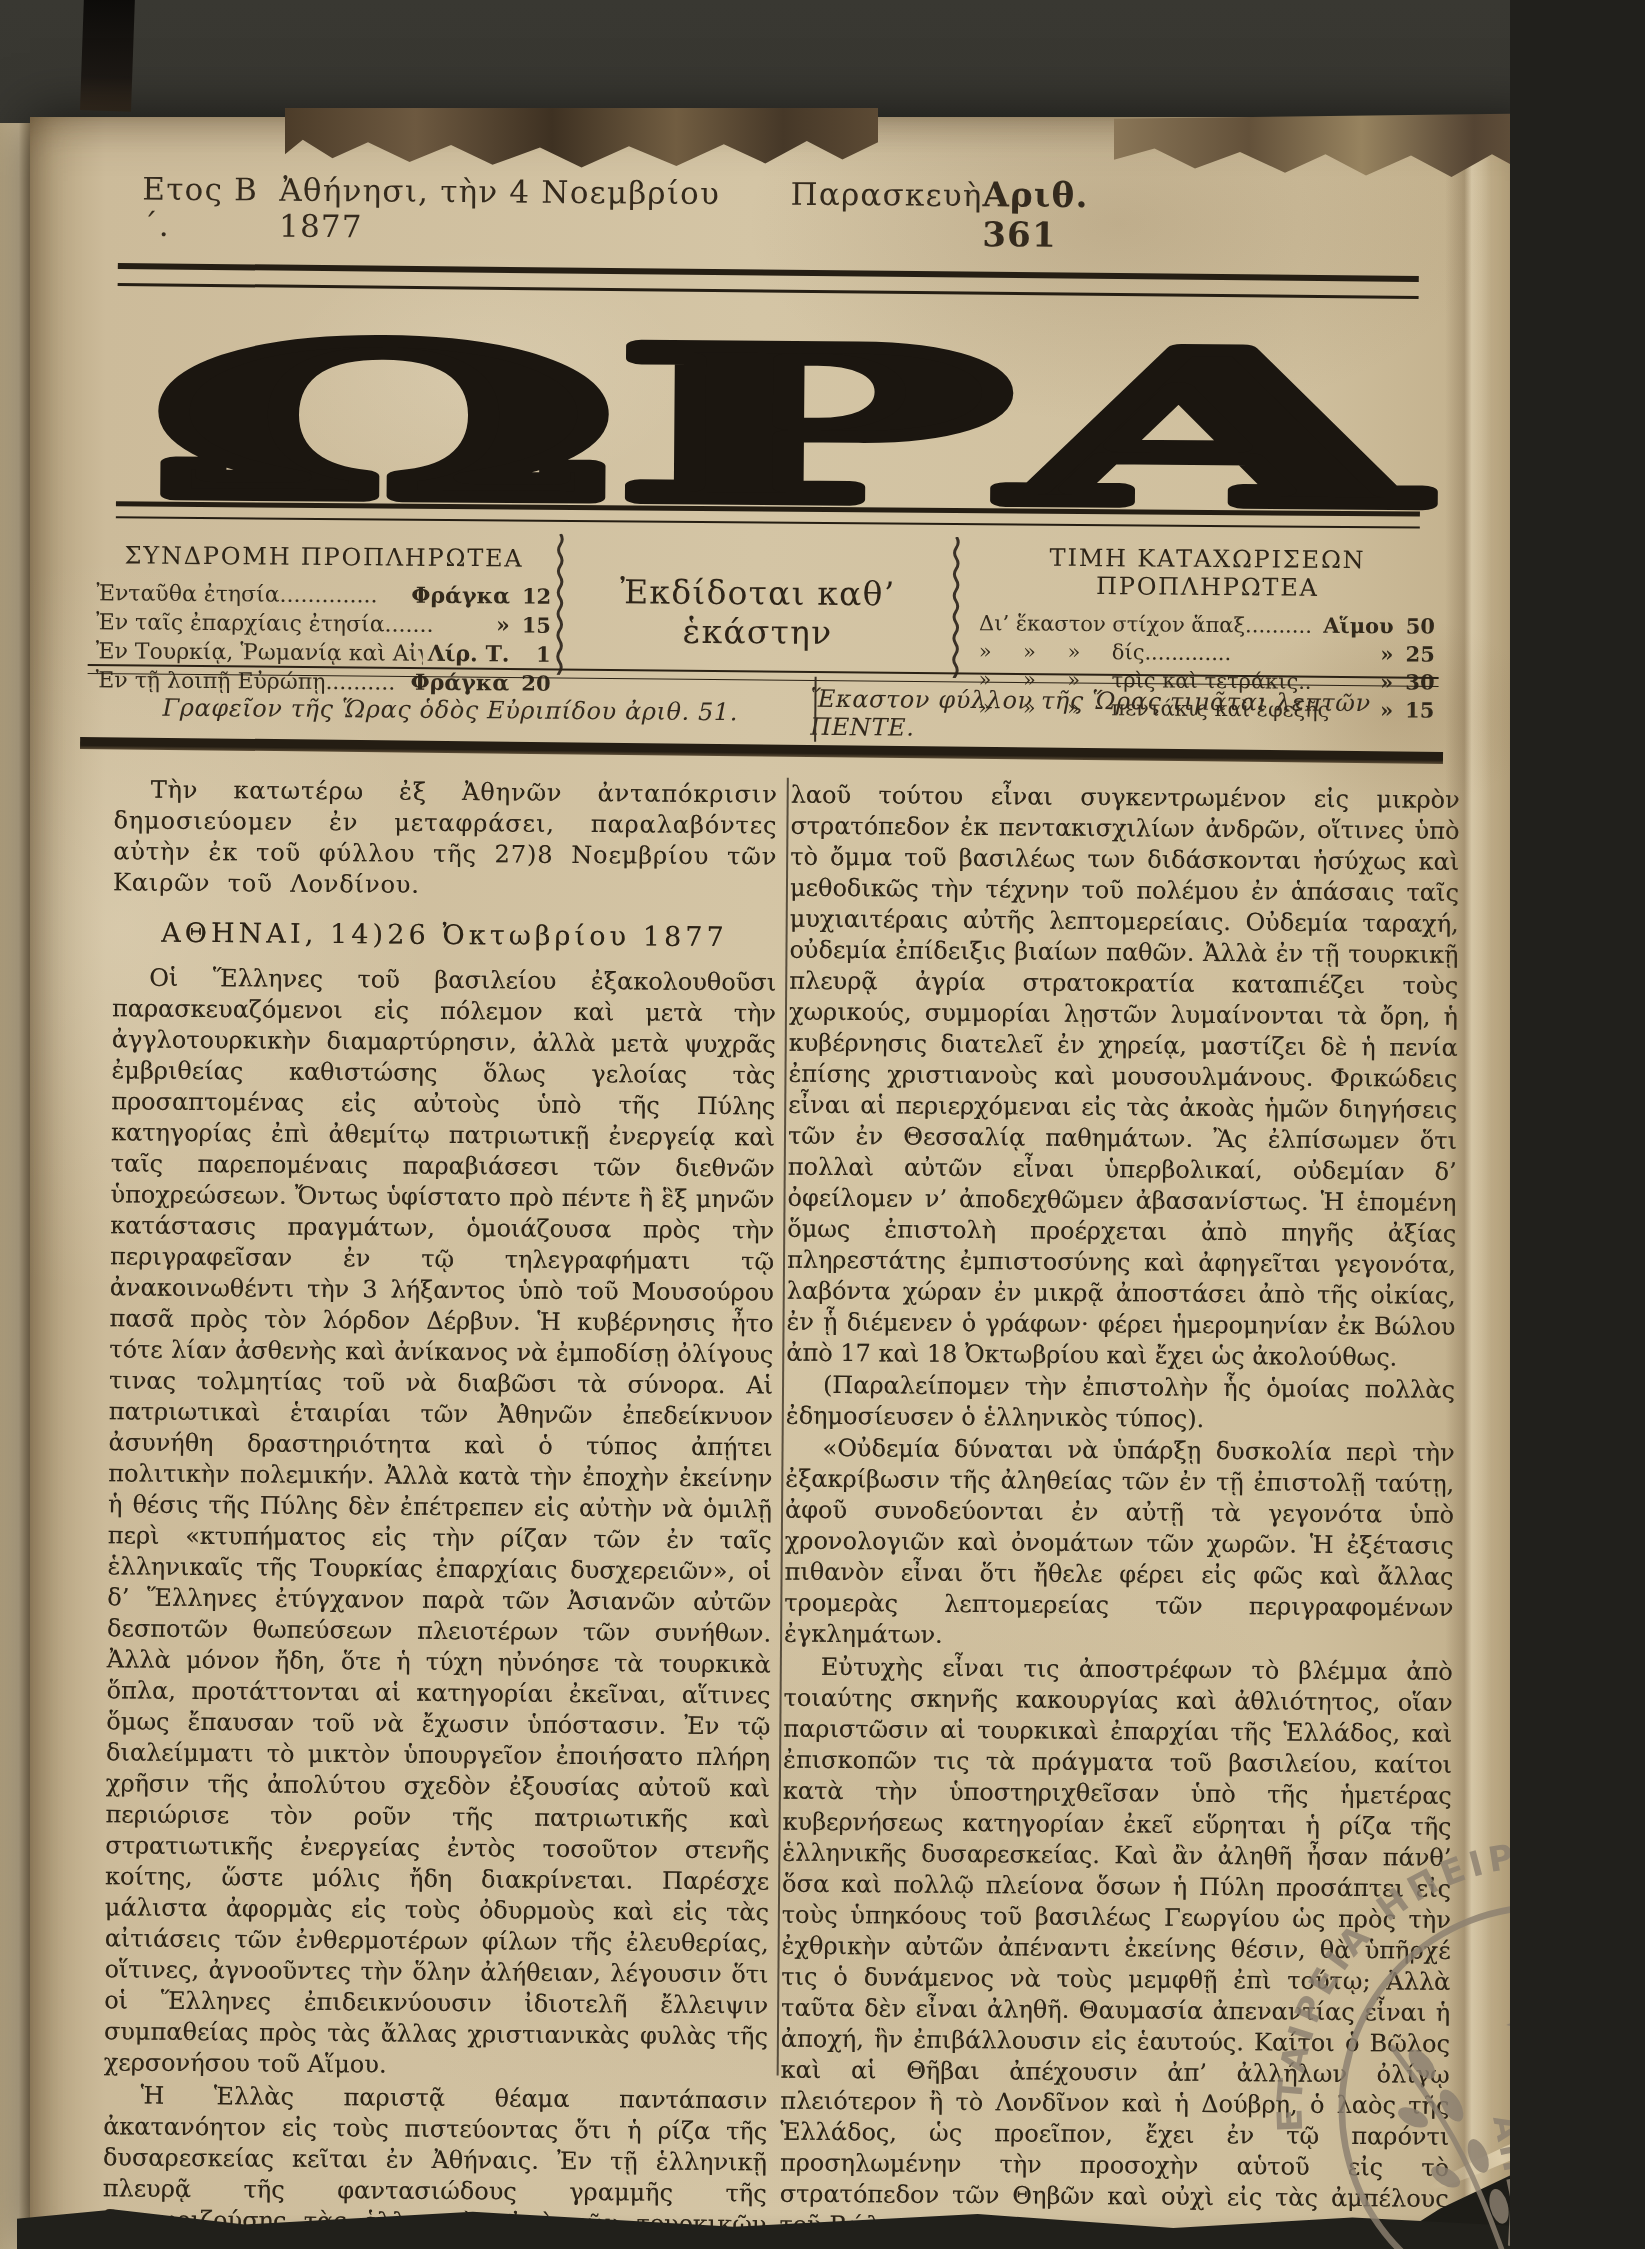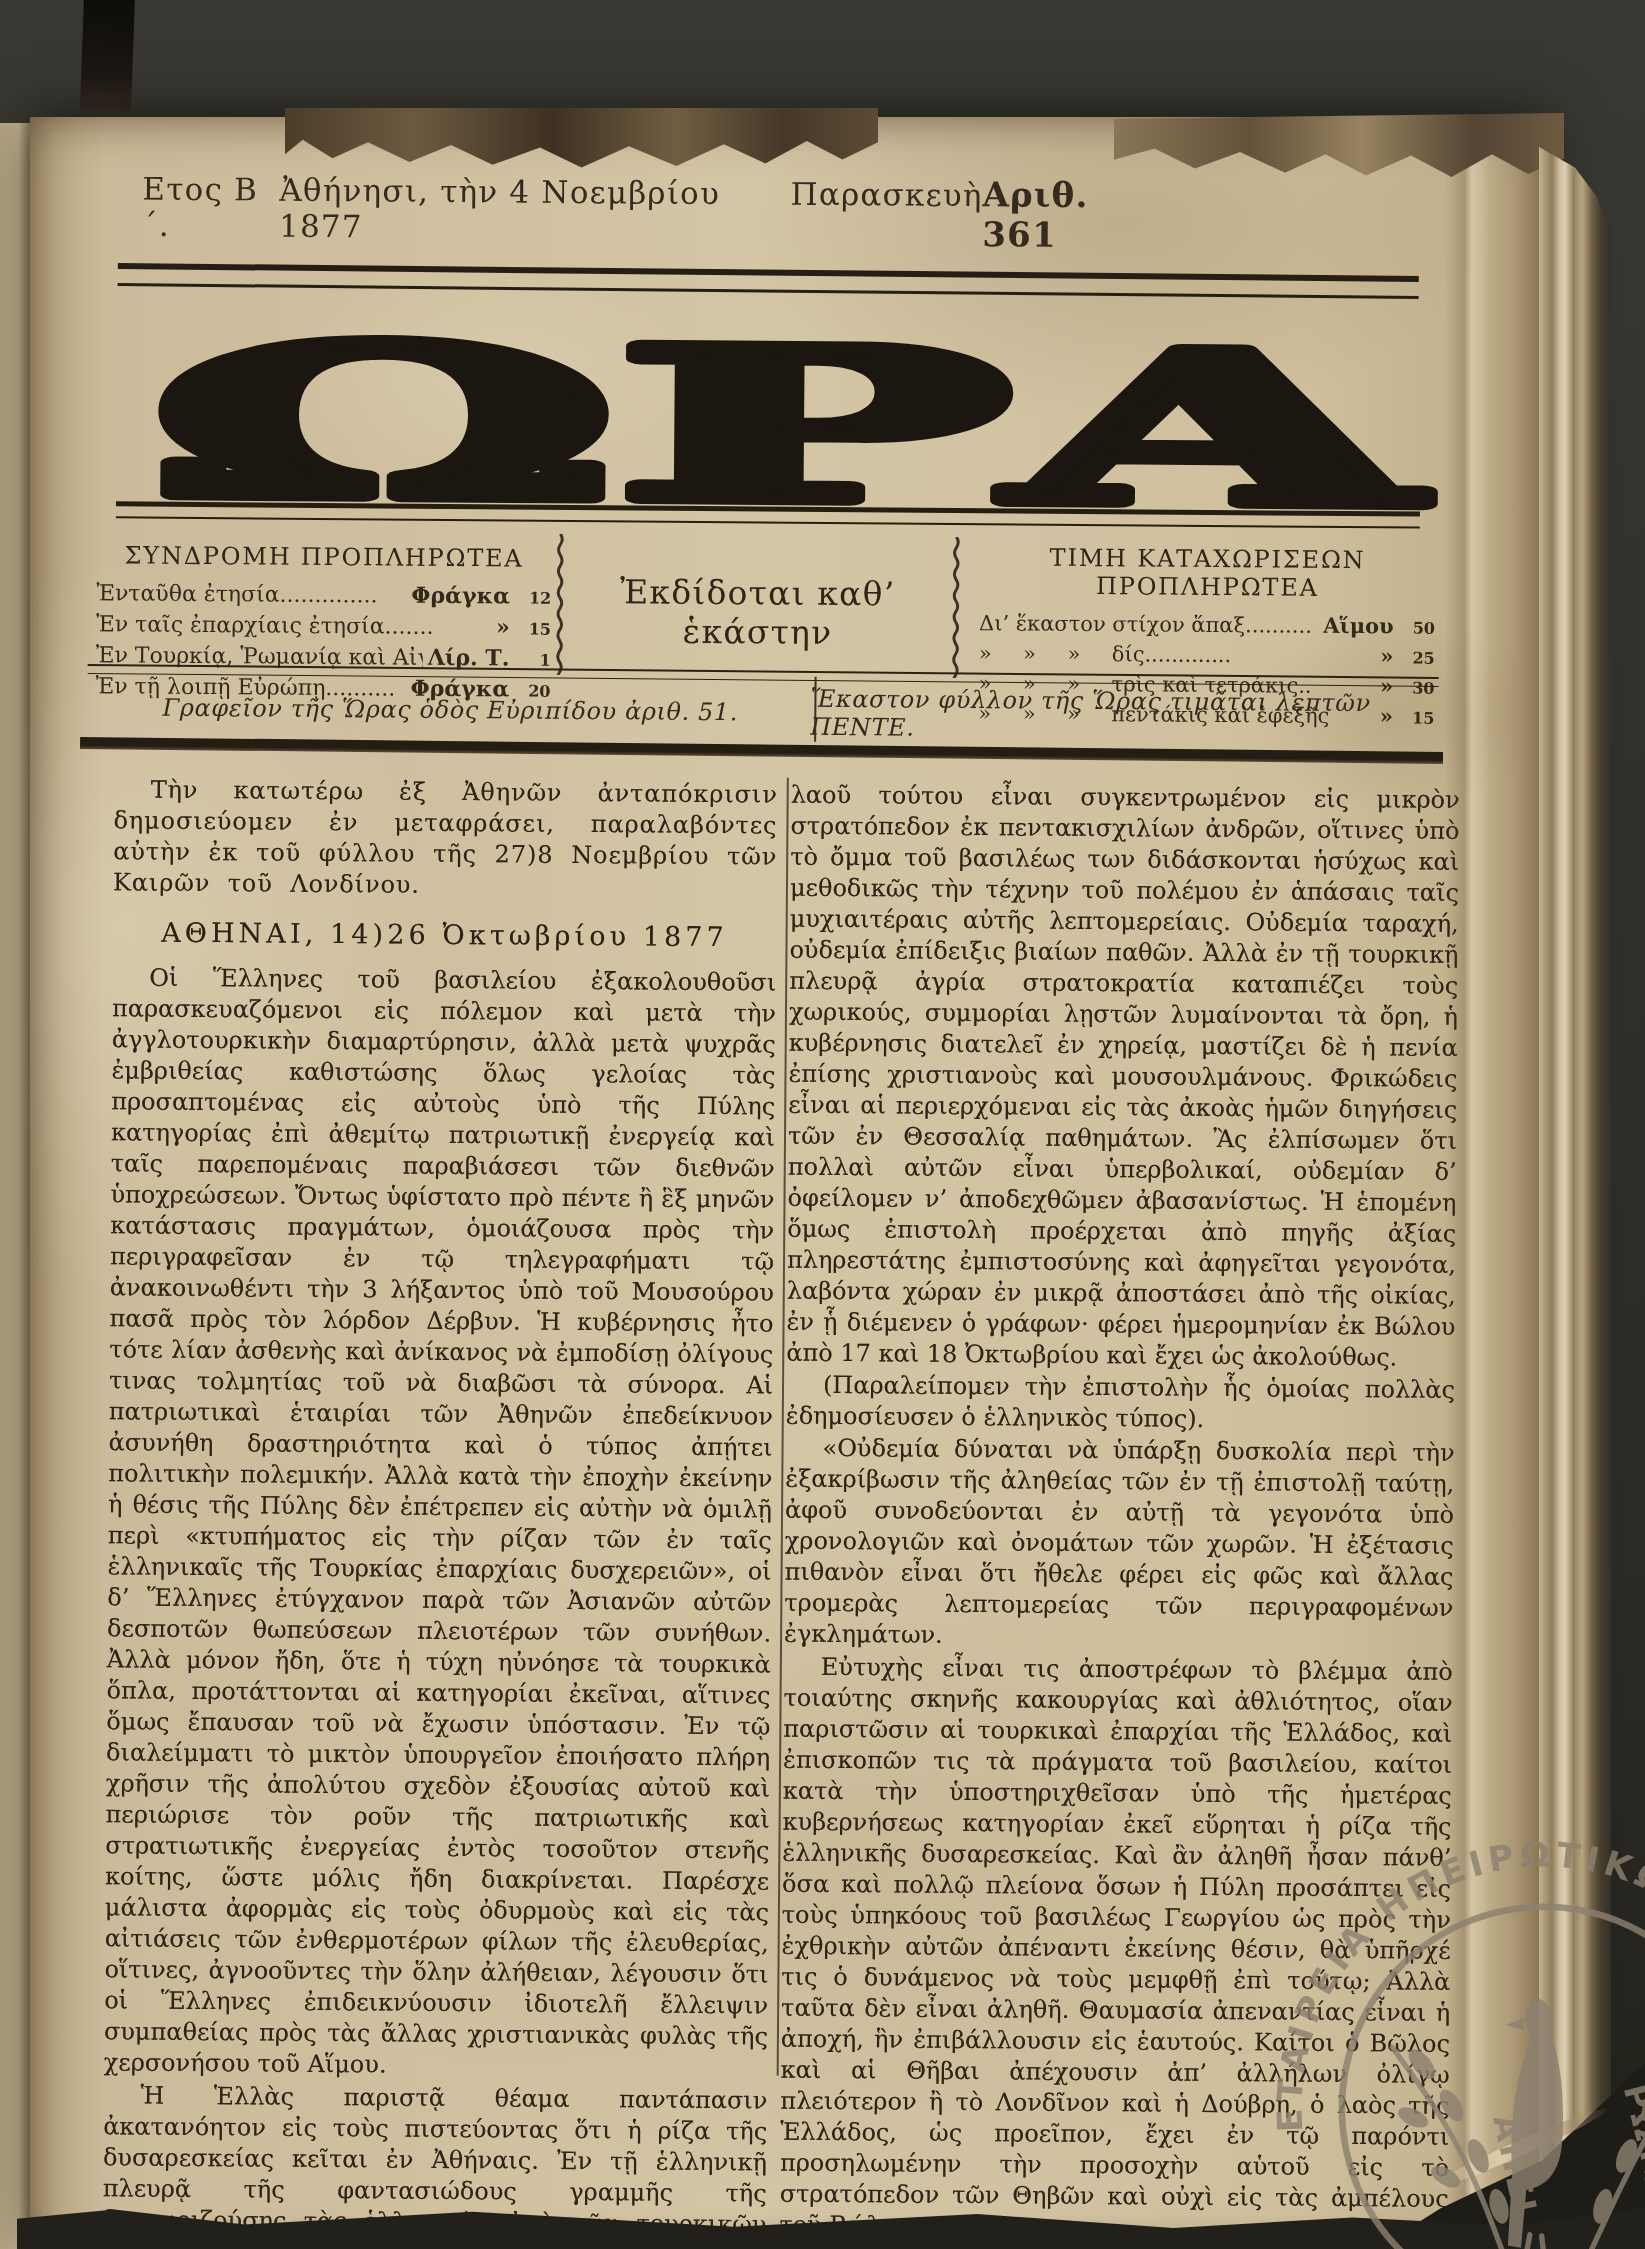--- a/index.html
+++ b/index.html
@@ -2,21 +2,21 @@
 <html style="font-size:9.5px"><head>
 <meta charset="utf-8">
 <style>
   html,body{margin:0;padding:0;}
   body{
     width:1645px;height:2250px;overflow:hidden;
     background:#21201c;
     font-family:"DejaVu Serif","Liberation Serif",serif;
   }
   .photo{
-    position:absolute;inset:0;width:1645px;height:2250px;overflow:hidden;
+    position:absolute;inset:0;width:1510px;height:2250px;overflow:hidden;
     background:
       radial-gradient(1067px 711px at 50% 40%, rgba(90,88,80,.25), transparent 70%),
       linear-gradient(180deg,#393832 0%,#32312b 30%,#2b2a25 70%,#222019 100%);
   }
   
   .prev-page-sliver{
     position:absolute;left:0;top:123px;width:34px;height:2127px;
     background:linear-gradient(90deg,#b7a683,#c8b795 55%,#8d7a5a 92%,#4b4030);
   }
   .binding-tab{
@@ -77,21 +77,21 @@
     fill:#1b1610;stroke:#1b1610;stroke-width:21px;stroke-linejoin:round;
   }
   .rule-b{left:89px;top:386px;width:1304px;height:10px;border-top:5.3px solid #241d13;border-bottom:2.4px solid #241d13;}
   
   .infobar{position:absolute;left:0;top:415px;width:1513px;height:135px;}
   .sub-box{position:absolute;left:70px;top:10.7px;width:455px;}
   .box-title{font-size:24px;letter-spacing:1.8px;text-align:center;color:#2e2518;margin-bottom:9.5px;}
   .price-row{display:flex;align-items:baseline;font-size:22px;line-height:29px;color:#32291b;}
   .price-row .pl{flex:1;overflow:hidden;white-space:nowrap;}
   .price-row .pu{margin:0 8.3px 0 4.7px;font-weight:bold;}
-  .price-row .pv{font-weight:bold;font-size:16px;min-width:33px;text-align:right;}
+  .price-row .pv{font-weight:bold;font-size:21px;min-width:33px;text-align:right;}
   .center-note{
     position:absolute;left:542px;top:38px;width:379px;text-align:center;
     font-size:33px;color:#2e2418;letter-spacing:1.2px;
   }
   .wavy{position:absolute;top:0;width:9.5px;height:141px;}
   .wavy.w1{left:529px;}
   .wavy.w2{left:925px;}
   .ad-box{position:absolute;left:953px;top:6px;width:456px;}
   .ad-box .price-row{font-size:21px;line-height:28px;}
   .rule-c{left:62px;top:550px;width:1351px;height:6.5px;border-top:2.4px solid #2a2115;border-bottom:1.8px solid #2a2115;transform:rotate(.1deg);}

